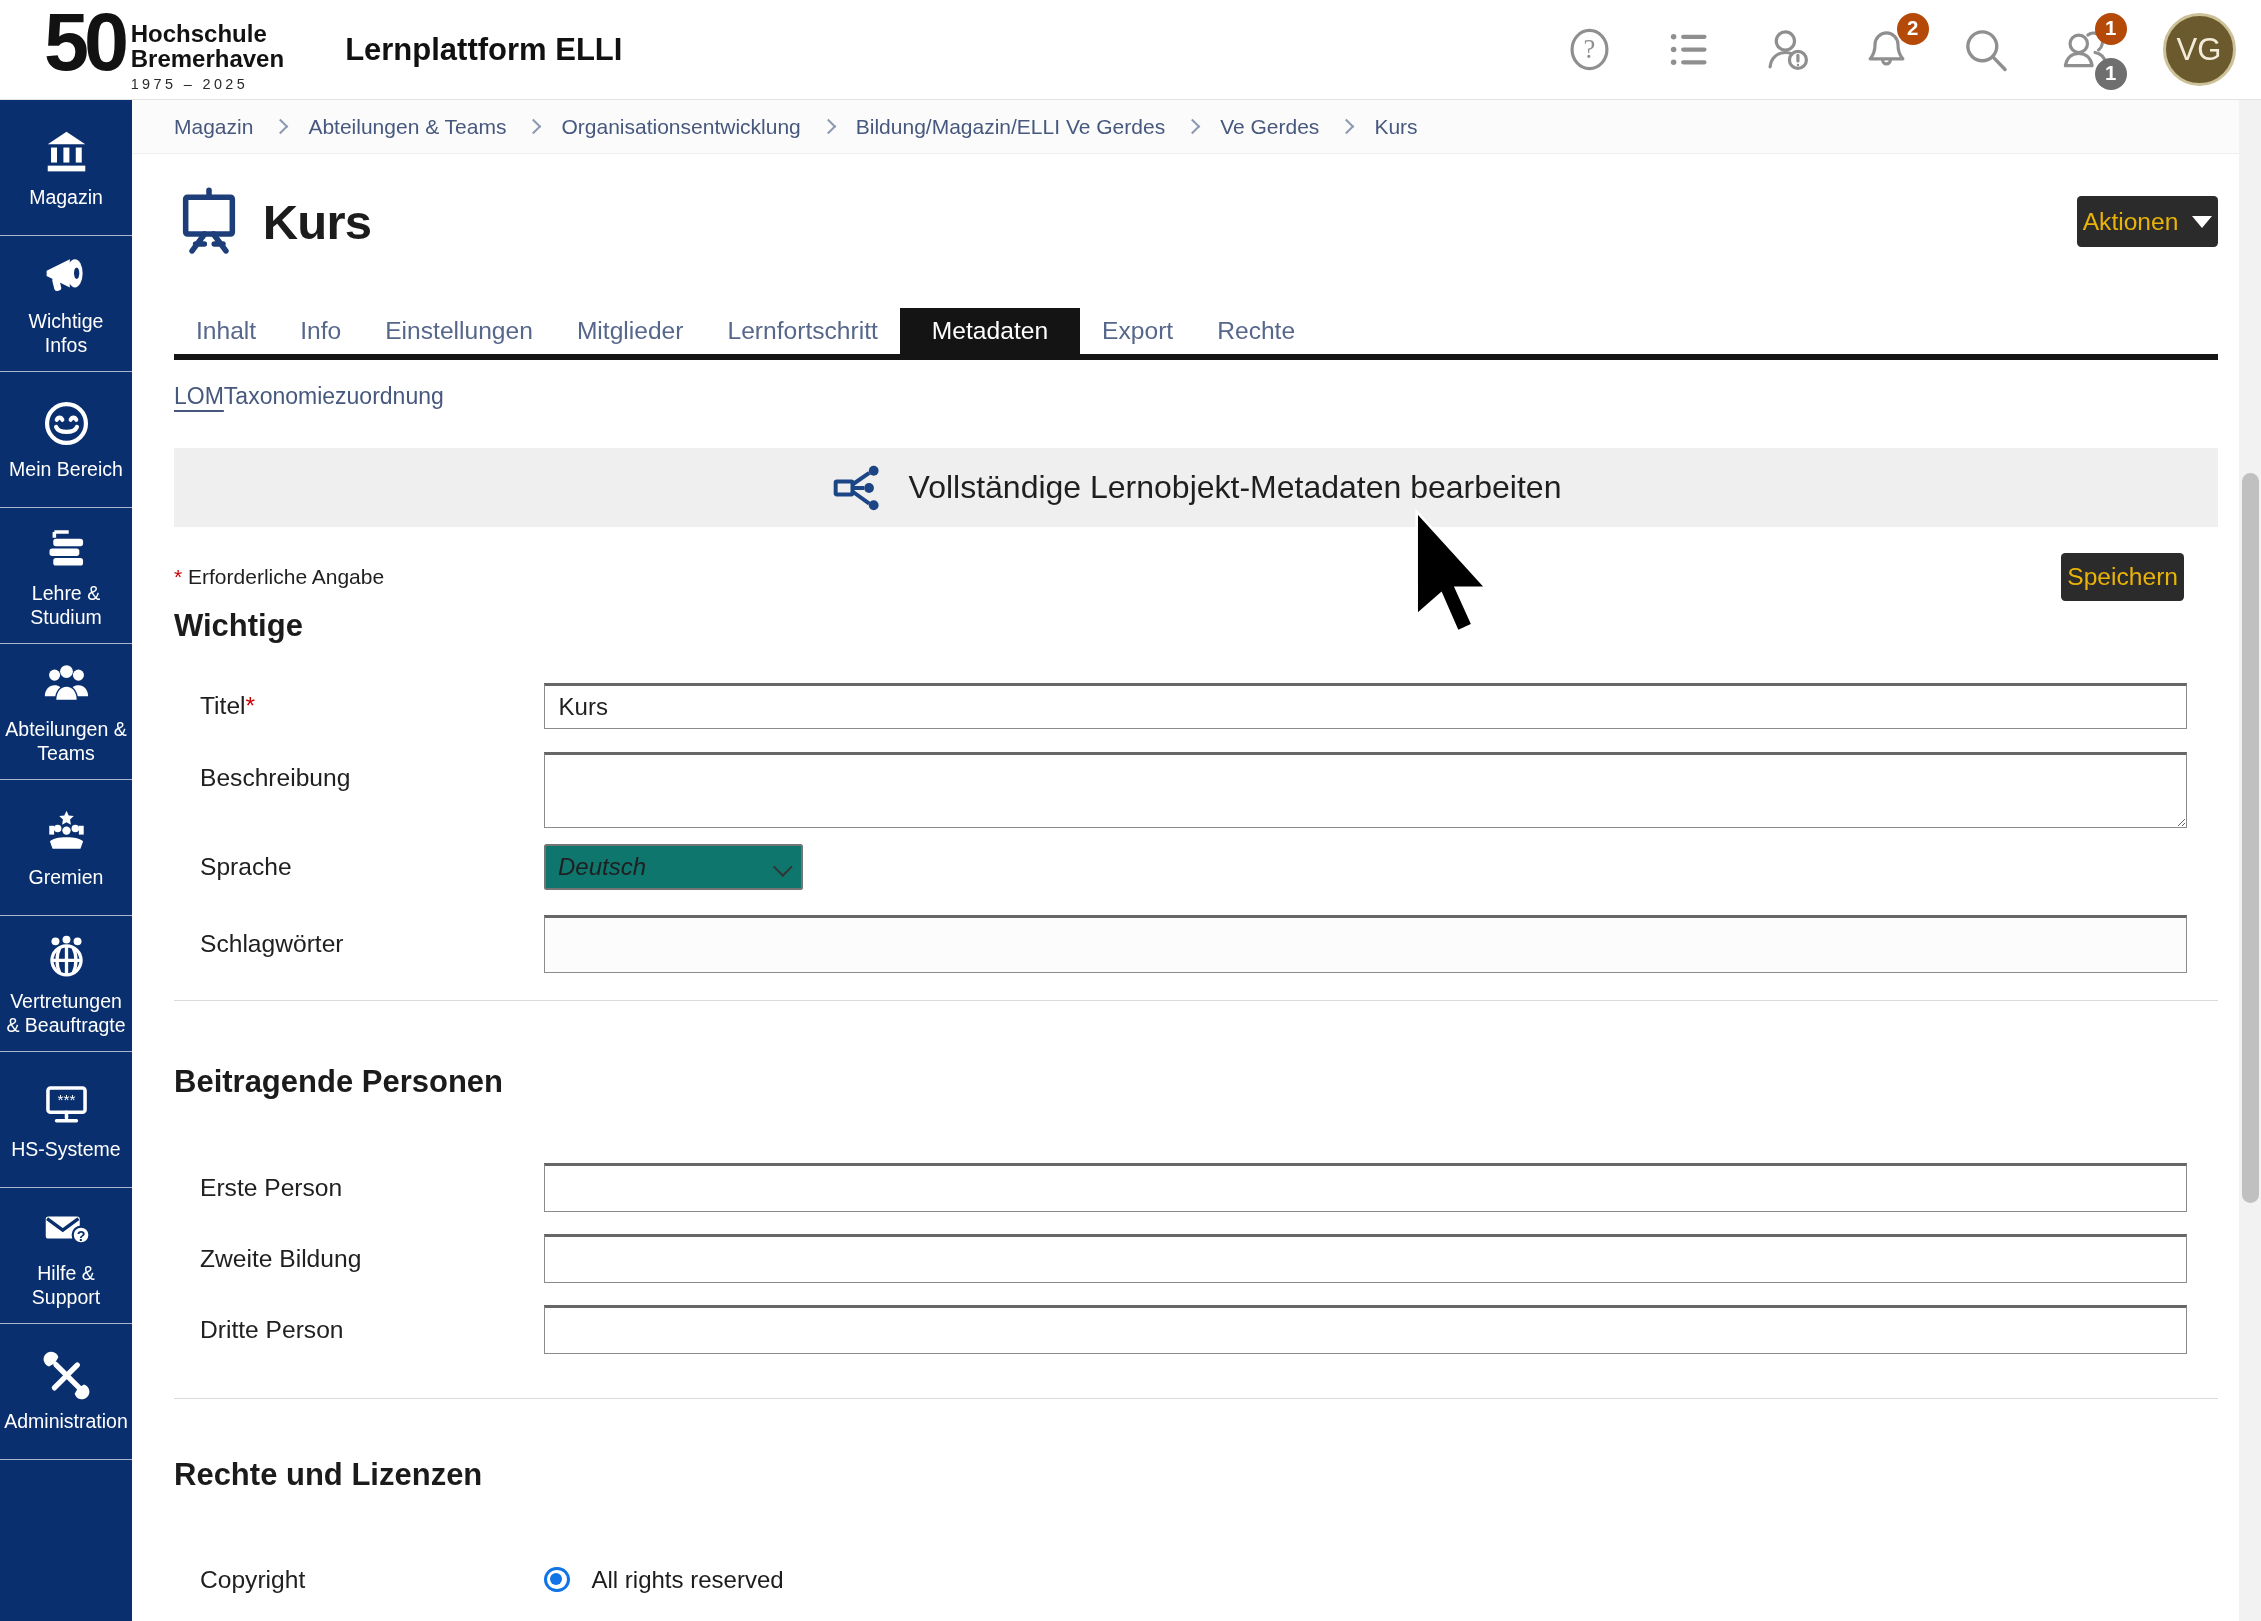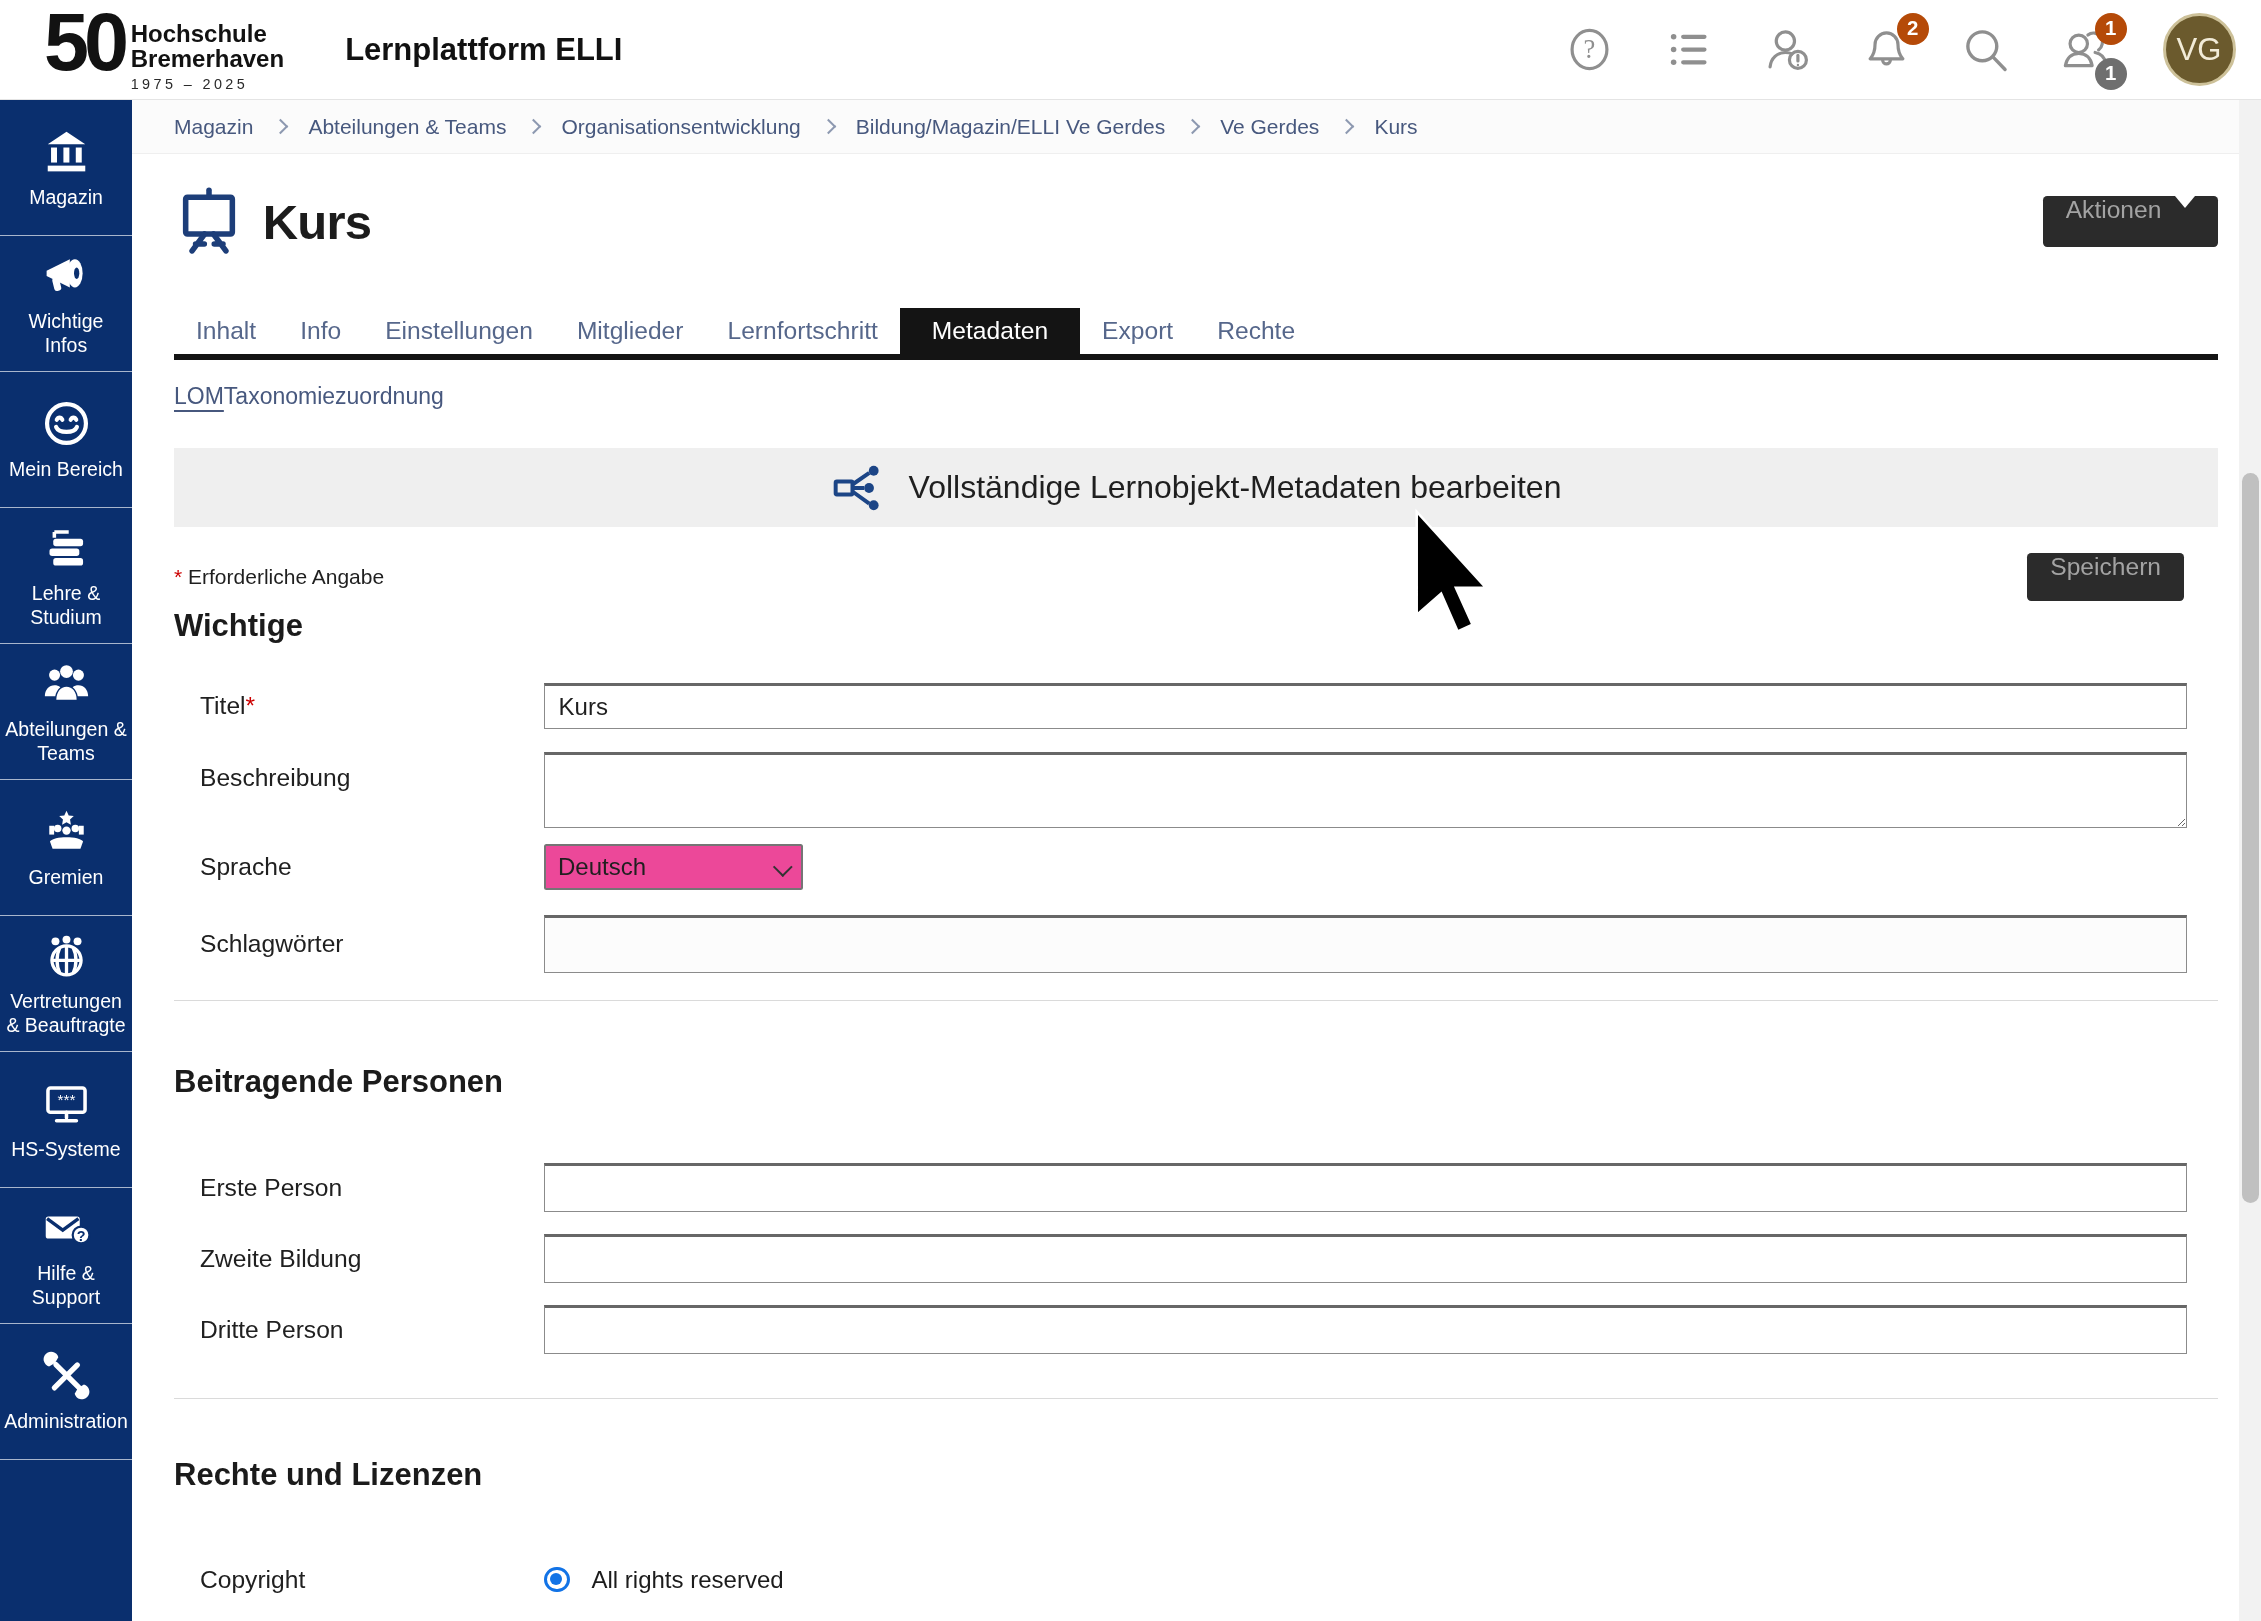--- a/index.html
+++ b/index.html
@@ -39,22 +39,22 @@
   .breadcrumb { height:54px; background:#fbfbfb; border-bottom:1.7px solid #efefef;
                 display:flex; align-items:center; padding-left:42px; font-size:21px; color:#47587e; }
   .bc-link { cursor:pointer; }
   .bc-sep { width:11px; height:11px; border-right:2.5px solid #8d99b0; border-top:2.5px solid #8d99b0;
             transform:rotate(45deg); margin:0 22px; flex:0 0 auto; }
   .content { padding:0 22px 0 42px; }
 
   .titlebar { margin-top:32px; display:flex; align-items:center; height:71px; }
   .obj-icon svg { width:70px; height:70px; }
   .page-title { font-size:49px; font-weight:700; color:#1c1c1c; margin-left:18.7px; letter-spacing:-0.8px; }
-  .btn-dark { background:#2b2b2b; color:#a3a3a3; border:none; font-size:24.6px; font-family:inherit;
-              padding:0 23px; height:51px; border-radius:4.2px; cursor:pointer; display:flex; align-items:flex-start; gap:13.6px; }
+  .btn-dark { background:#2b2b2b; color:#eab308; border:none; font-size:24.6px; font-family:inherit;
+              padding:0 6px; height:51px; border-radius:4.2px; cursor:pointer; display:flex; align-items:center; gap:13.6px; }
   .actions-btn { margin-left:auto; }
   .caret { width:0; height:0; border-left:10.2px solid transparent; border-right:10.2px solid transparent; border-top:12px solid #fff; }
 
   .tabs { margin-top:51px; display:flex; align-items:stretch; border-bottom:6px solid #141414; height:52px; }
   .tab { display:flex; align-items:center; padding:0 22px; font-size:24.6px; color:#56678b; cursor:pointer; }
   .tab.active { background:#141414; color:#fff; padding:0 32px; }
   .subtabs { margin-top:22px; display:flex; height:29px; align-items:center; }
   .subtab { font-size:23px; color:#47587e; cursor:pointer; }
   .subtab.active { text-decoration:underline; text-underline-offset:6px; }
 
@@ -78,21 +78,21 @@
   .form-label { width:344px; flex:0 0 auto; font-size:24.6px; color:#202020; }
   .form-row.top .form-label { padding-top:12px; }
   input.txt, textarea.txt, select.sel {
     font-family:inherit; font-size:24px; color:#1f1f1f; background:#fff;
     border:1.7px solid #8b8b8b; border-top:3.4px solid #676767; outline:none; }
   input.txt { width:1643px; height:46px; padding:0 13.6px; }
   textarea.txt { width:1643px; height:76px; padding:6.8px 13.6px; resize:vertical; }
   input.tall { height:58px; background:#fcfcfc; }
   .sel-wrap { position:relative; width:259px; }
   select.sel { width:259px; height:46px; padding:0 41px 0 12px; appearance:none; -webkit-appearance:none;
-               border:2.5px solid #757575; border-radius:2.5px; background:#ec4899; }
+               border:2.5px solid #757575; border-radius:2.5px; background:#0f766e;font-style:italic; }
   .sel-chev { position:absolute; right:13.6px; top:16px; width:13.6px; height:13.6px; pointer-events:none;
               border-right:2.5px solid #333; border-bottom:2.5px solid #333; transform:rotate(45deg); }
   .row-titel { margin-top:39px; }
   .row-beschreibung { margin-top:23px; }
   .row-sprache { margin-top:15.3px; }
   .row-schlagworter { margin-top:25.5px; }
   .row-p1 { margin-top:63px; }
   .row-p2 { margin-top:22px; }
   .row-p3 { margin-top:22px; }
   .row-copyright { margin-top:61px; height:51px; }

